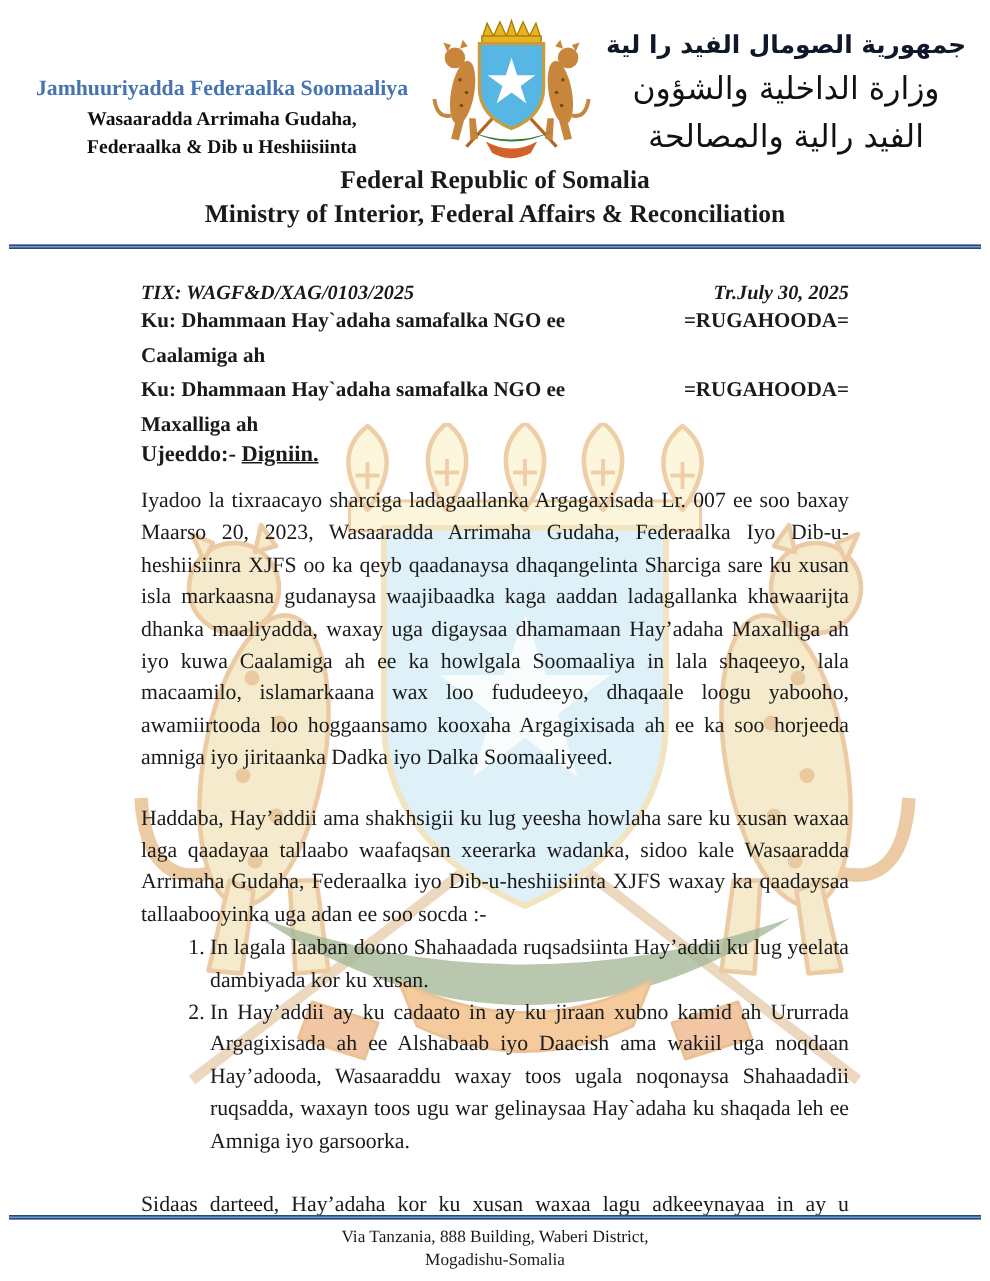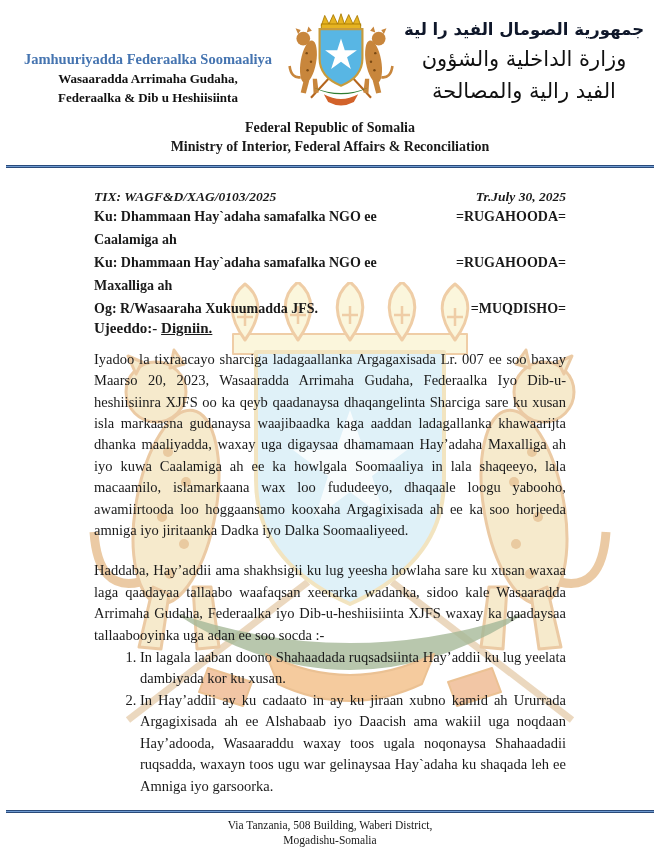--- a/index.html
+++ b/index.html
@@ -18,21 +18,21 @@
   
   .content { position:relative; z-index:1; }
   .hdr { display:flex; justify-content:space-between; align-items:flex-end; padding:12px 10px 0 12px; }
   .hdr-left { width:272px; text-align:center; padding-top:6px; }
   .hdr-left .l1 { color:#4574b0; font-weight:bold; font-size:14.5px; line-height:1.5; }
   .hdr-left .l2 { color:#111; font-weight:bold; font-size:13px; line-height:1.45; }
   .hdr-emblem { width:112px; height:96px; flex:0 0 auto; }
   .hdr-right { width:252px; text-align:center; direction:rtl; font-family:"DejaVu Sans",sans-serif; padding-top:2px; }
   .hdr-right .a1 { color:#0f172a; font-weight:bold; font-size:16.5px; line-height:1.5; }
   .hdr-right .a2 { color:#111; font-size:21px; line-height:1.55; }
-  .hdr-center { text-align:center; font-weight:bold; font-size:14px; line-height:1.35; margin-top:11px; }
+  .hdr-center { text-align:center; font-weight:bold; font-size:17px; line-height:1.35; margin-top:1px; }
   .divider { height:3px; background:#6f9ad0; border-top:1.5px solid #2a4a7a; border-bottom:1.5px solid #2a4a7a; margin:8px 6px 0 6px; }
   .col { padding:0 94px; }
   .ref-row { display:flex; justify-content:space-between; margin-top:21px; font-weight:bold; font-style:italic; font-size:13.5px; }
   .recips { }
   .recip-row { display:flex; justify-content:space-between; font-weight:bold; font-size:14px; line-height:23px; }
   .recip-val { width:150px; text-align:right; }
   .subject { margin-top:0; font-weight:bold; font-size:15px; }
   .subject .uline { text-decoration:underline; }
   .para { font-size:14.5px; line-height:21.4px; text-align:justify; }
   .p1 { margin-top:12px; }
@@ -193,24 +193,20 @@
 
       <div class="recips">
         <div class="recip-row">
           <span>Ku: Dhammaan Hay`adaha samafalka NGO ee Caalamiga ah</span>
           <span class="recip-val">=RUGAHOODA=</span>
         </div>
         <div class="recip-row">
           <span>Ku: Dhammaan Hay`adaha samafalka NGO ee Maxalliga ah</span>
           <span class="recip-val">=RUGAHOODA=</span>
         </div>
-        <div class="recip-row">
-          <span>Og: R/Wasaaraha Xukuumadda JFS.</span>
-          <span class="recip-val">=MUQDISHO=</span>
-        </div>
       </div>
 
       <div class="subject">
         <span>Ujeeddo:-</span>
         <span class="uline">Digniin.</span>
       </div>
 
       <p class="para p1">Iyadoo la tixraacayo sharciga ladagaallanka Argagaxisada Lr. 007 ee soo baxay Maarso 20, 2023, Wasaaradda Arrimaha Gudaha, Federaalka Iyo Dib-u-heshiisiinra XJFS oo ka qeyb qaadanaysa dhaqangelinta Sharciga sare ku xusan isla markaasna gudanaysa waajibaadka kaga aaddan ladagallanka khawaarijta dhanka maaliyadda, waxay uga digaysaa dhamamaan Hay’adaha Maxalliga ah iyo kuwa Caalamiga ah ee ka howlgala Soomaaliya in lala shaqeeyo, lala macaamilo, islamarkaana wax loo fududeeyo, dhaqaale loogu yabooho, awamiirtooda loo hoggaansamo kooxaha Argagixisada ah ee ka soo horjeeda amniga iyo jiritaanka Dadka iyo Dalka Soomaaliyeed.</p>
       <p class="para p2">Haddaba, Hay’addii ama shakhsigii ku lug yeesha howlaha sare ku xusan waxaa laga qaadayaa tallaabo waafaqsan xeerarka wadanka, sidoo kale Wasaaradda Arrimaha Gudaha, Federaalka iyo Dib-u-heshiisiinta XJFS waxay ka qaadaysaa tallaabooyinka uga adan ee soo socda :-</p>
       <ol class="actions">
@@ -218,18 +214,18 @@
         <li>In Hay’addii ay ku cadaato in ay ku jiraan xubno kamid ah Ururrada Argagixisada ah ee Alshabaab iyo Daacish ama wakiil uga noqdaan Hay’adooda, Wasaaraddu waxay toos ugala noqonaysa Shahaadadii ruqsadda, waxayn toos ugu war gelinaysaa Hay`adaha ku shaqada leh ee Amniga iyo garsoorka.</li>
       </ol>
       <p class="closing">Sidaas darteed, Hay’adaha kor ku xusan waxaa lagu adkeeynayaa in ay u hoggaansamaan digniinta kor ku xusan.</p>
 
     </div>
   </div>
 
   <div class="footer">
     <div class="divider"></div>
     <div class="footer-text">
-      <div>Via Tanzania, 508 Building, Waberi District,</div>
+      <div>Via Tanzania, 888 Building, Waberi District,</div>
       <div>Mogadishu-Somalia</div>
     </div>
   </div>
 
 </div>
 
 </body></html>

